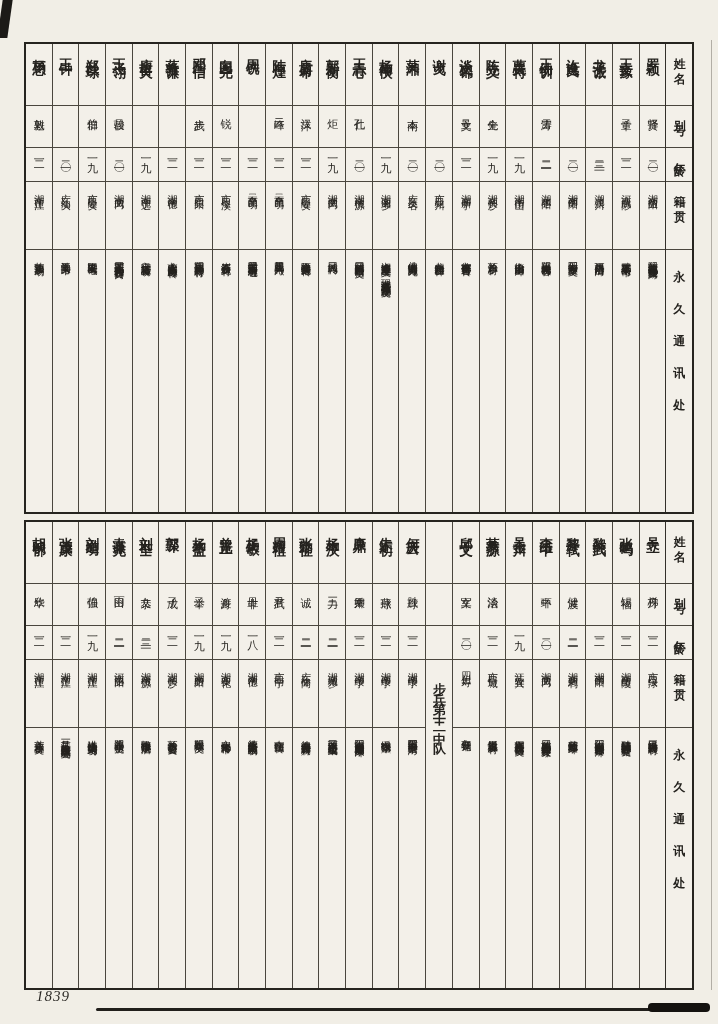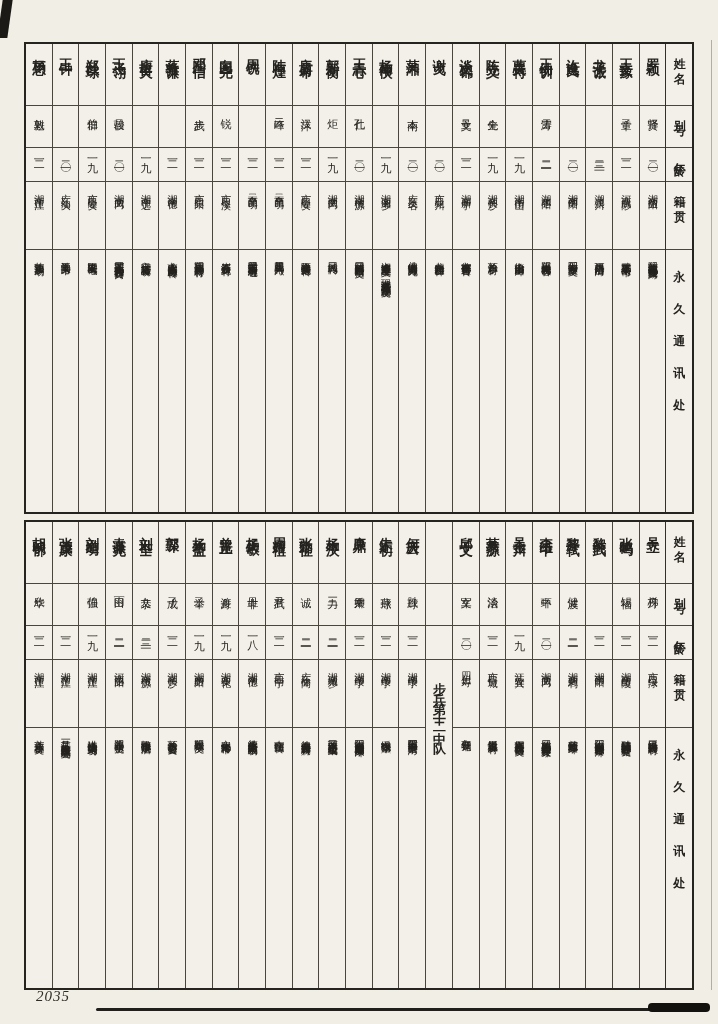--- a/index.html
+++ b/index.html
@@ -912,18 +912,18 @@
           <span class="vtext">二一</span>
         </div>
         <div class="cell native">
           <span class="vtext">湖南芷江</span>
         </div>
         <div class="cell address">
           <span class="vtext">芷江六合乡土桥交</span>
         </div>
       </div>
     </div>
-  <div class="page-number">2035</div>
+  <div class="page-number">1839</div>
   <div class="artifact corner-mark"></div>
   <div class="artifact bottom-streak"></div>
   <div class="artifact bottom-blob"></div>
   <div class="artifact right-edge-line"></div>
 </div>
 
 </body></html>

